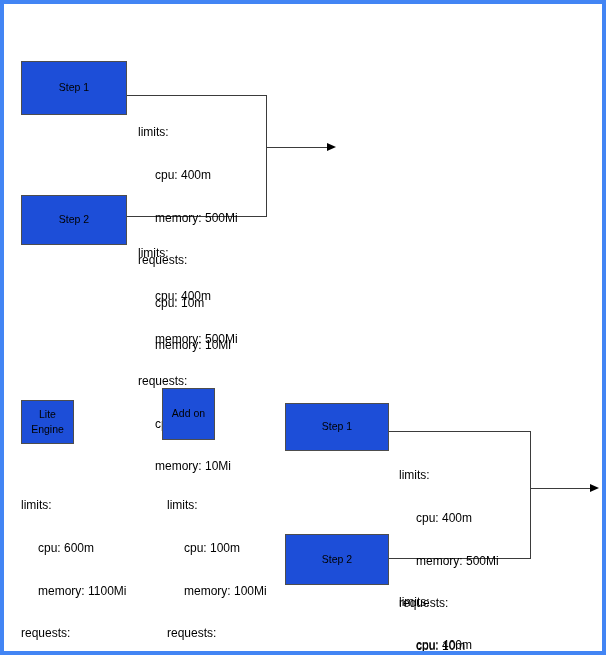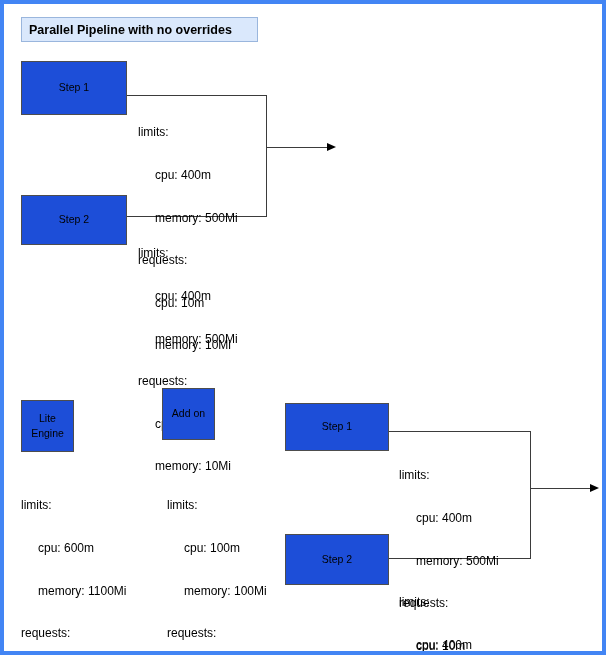--- a/index.html
+++ b/index.html
@@ -79,21 +79,20 @@
     border-bottom: 4.5px solid transparent;
     border-left: 9px solid #000000;
   }
 </style>
 </head>
 <body>
 
 <div id="page">
   <div class="canvas">
 
-    <div class="badge" style="left:17px; top:13px; width:237px; height:25px;">Parallel Pipeline with no overrides</div>
 
     <div class="box" style="left:17px; top:57px; width:106px; height:54px;">Step 1</div>
 
     <div class="box" style="left:17px; top:191px; width:106px; height:50px;">Step 2</div>
 
     <div class="hline" style="left:123px; top:91px;  width:140px;"></div>
     <div class="hline" style="left:123px; top:212px; width:140px;"></div>
     <div class="vline" style="left:262px; top:91px;  height:122px;"></div>
     <div class="hline" style="left:262px; top:143px; width:62px;"></div>
     <div class="arrow-head" style="left:323px; top:138.5px;"></div>
@@ -110,21 +109,21 @@
     <div class="spec" style="left:134px; top:214px;">
       <span class="hdr">limits:</span>
       <span class="ind">cpu: 400m</span>
       <span class="ind">memory: 500Mi</span>
       <span class="hdr">requests:</span>
       <span class="ind">cpu: 10m</span>
       <span class="ind">memory: 10Mi</span>
     </div>
 
 
-    <div class="box" style="left:17px; top:396px; width:53px; height:52px; white-space:pre-line;text-align:center;">Lite
+    <div class="box" style="left:17px; top:396px; width:53px; height:44px; white-space:pre-line;text-align:center;">Lite
 Engine</div>
 
     <div class="box" style="left:158px; top:384px; width:53px; height:52px;">Add on</div>
 
     <div class="box" style="left:281px; top:399px; width:104px; height:48px;">Step 1</div>
 
     <div class="box" style="left:281px; top:530px; width:104px; height:51px;">Step 2</div>
 
     <div class="hline" style="left:385px; top:427px; width:142px;"></div>
     <div class="hline" style="left:385px; top:554px; width:142px;"></div>

